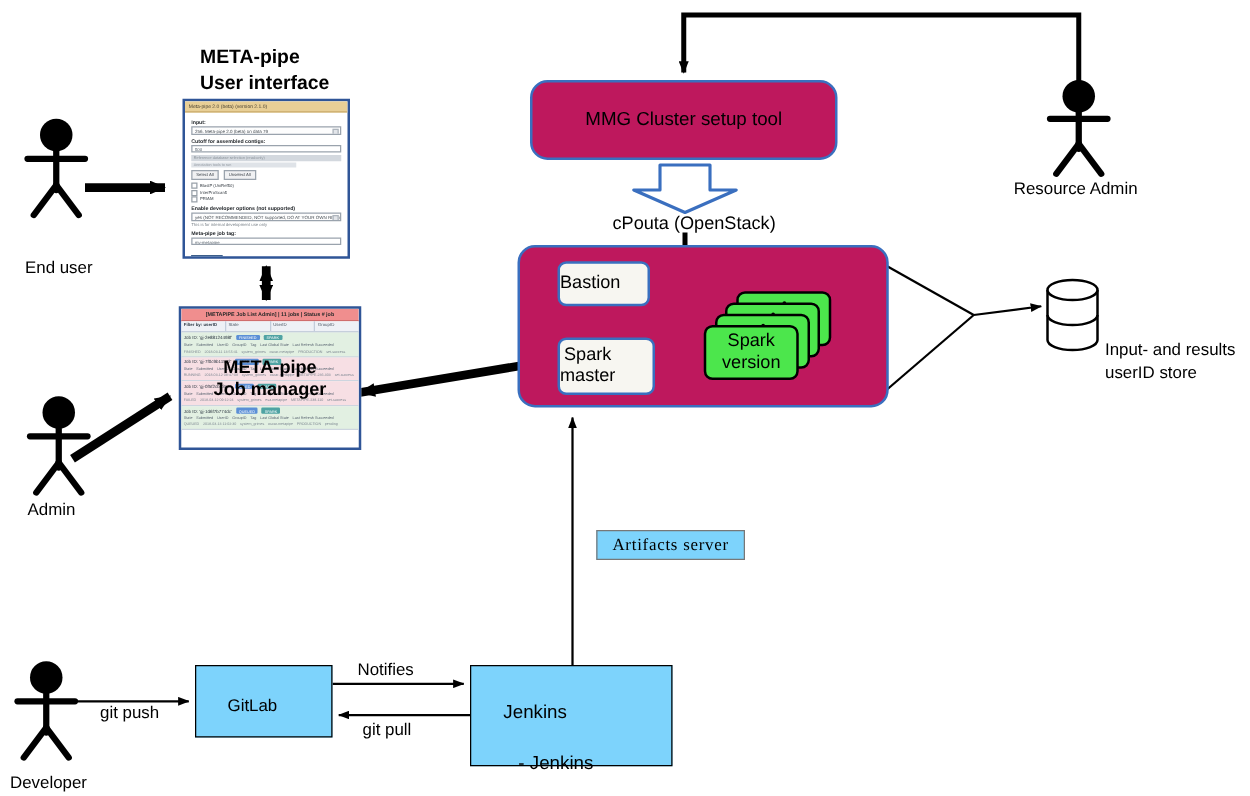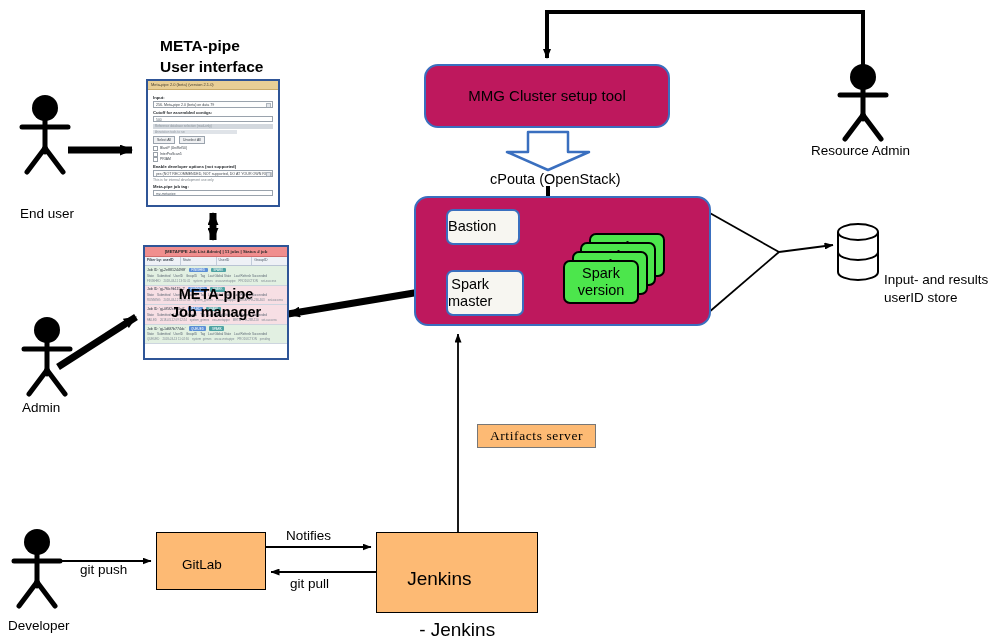--- a/index.html
+++ b/index.html
@@ -302,30 +302,30 @@
   .worker .dot {
     position: absolute; left: 50%; top: 6px;
     width: 3px; height: 3px; margin-left: -1.5px;
     border-radius: 50%; background: #000;
   }
 
   
   .pbox {
     position: absolute;
     border: 1px solid #000000;
-    background: #fdba74;
+    background: #7dd3fc;
     box-sizing: border-box;
   }
   #gitlab-box {
     left: 156px; top: 532px; width: 110px; height: 58px;
     font-size: 13.5px; color: #000; padding: 8px 10px;
   }
   #jenkins-box {
     left: 376px; top: 532px; width: 162px; height: 81px;
-    font-size: 19px; color: #000; padding: 7px 9px;
+    font-size: 15px; color: #000; padding: 7px 9px;
     line-height: 1.35;
   }
   #jenkins-box .sub { padding-left: 12px; }
   #artifacts-box {
     left: 477px; top: 424px; width: 119px; height: 24px;
     border: 1px solid #777777;
     display: flex; align-items: center; justify-content: center;
     font-family: "Liberation Serif", serif;
     font-size: 13.5px; letter-spacing: 0.6px; color: #000;
   }

